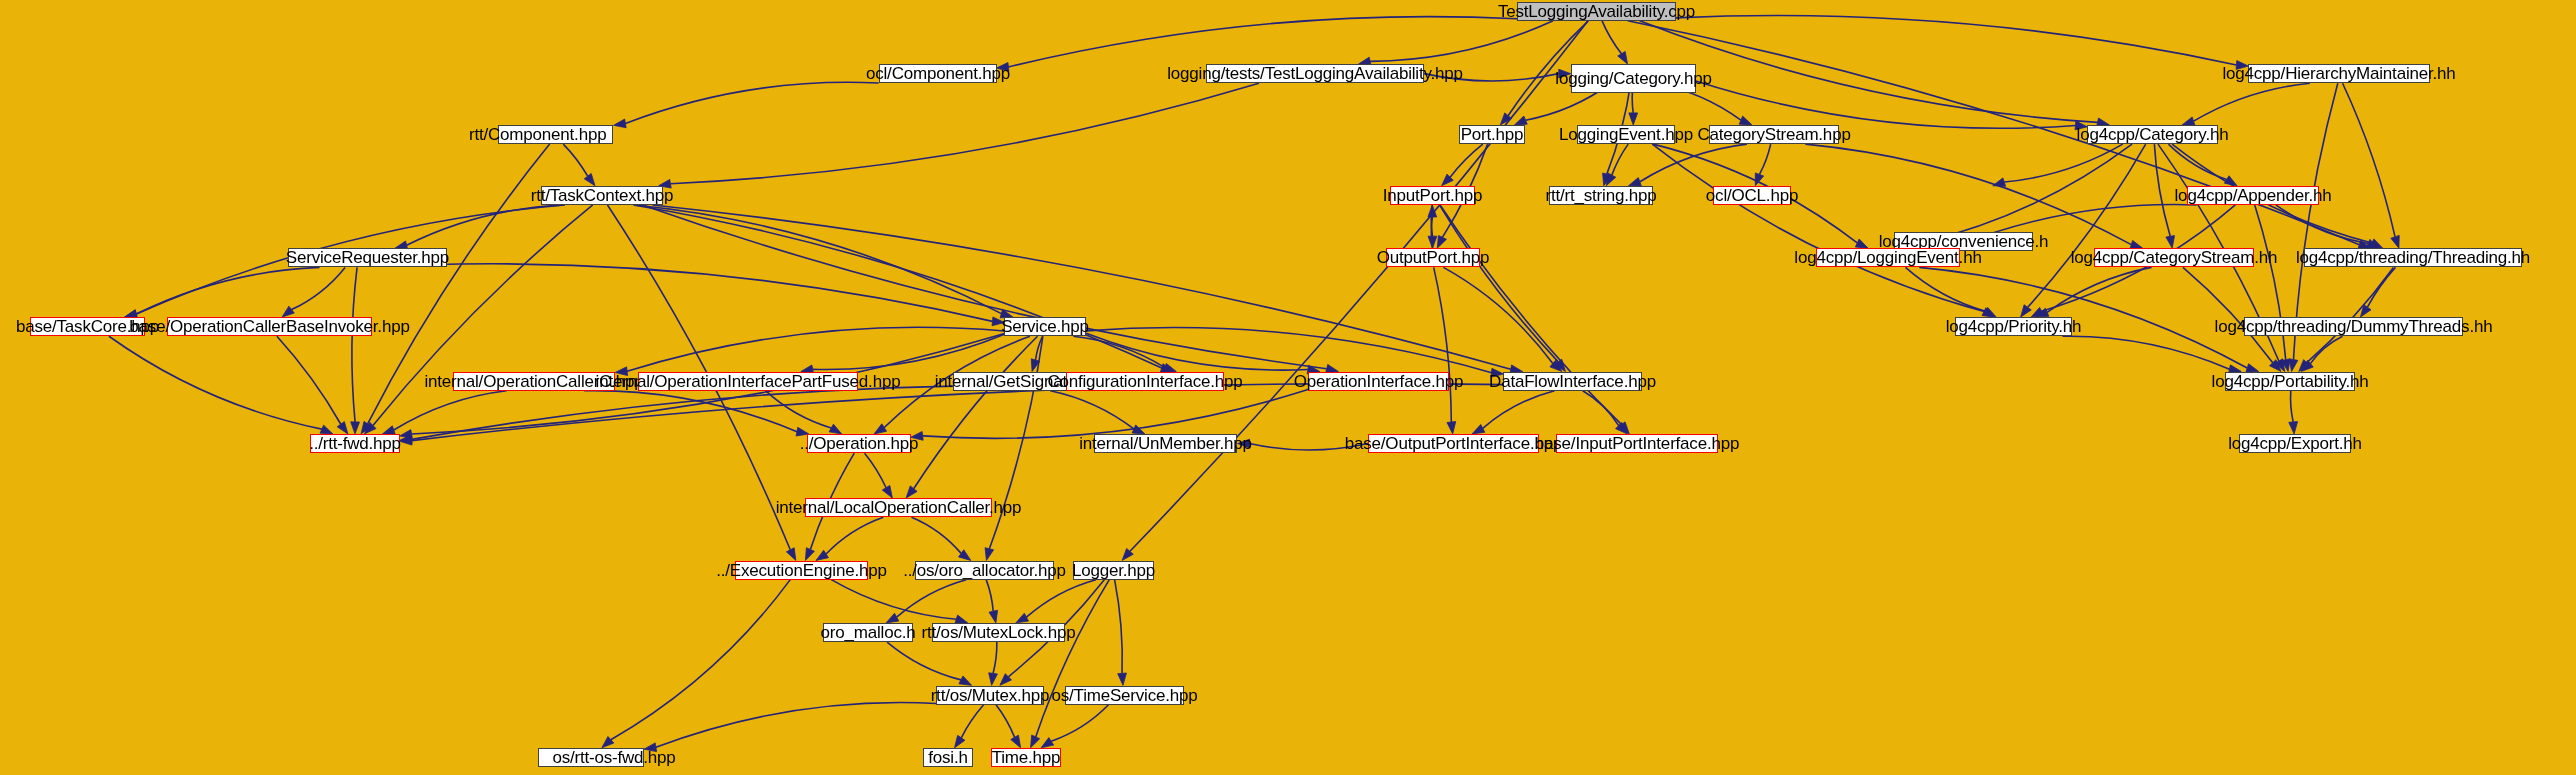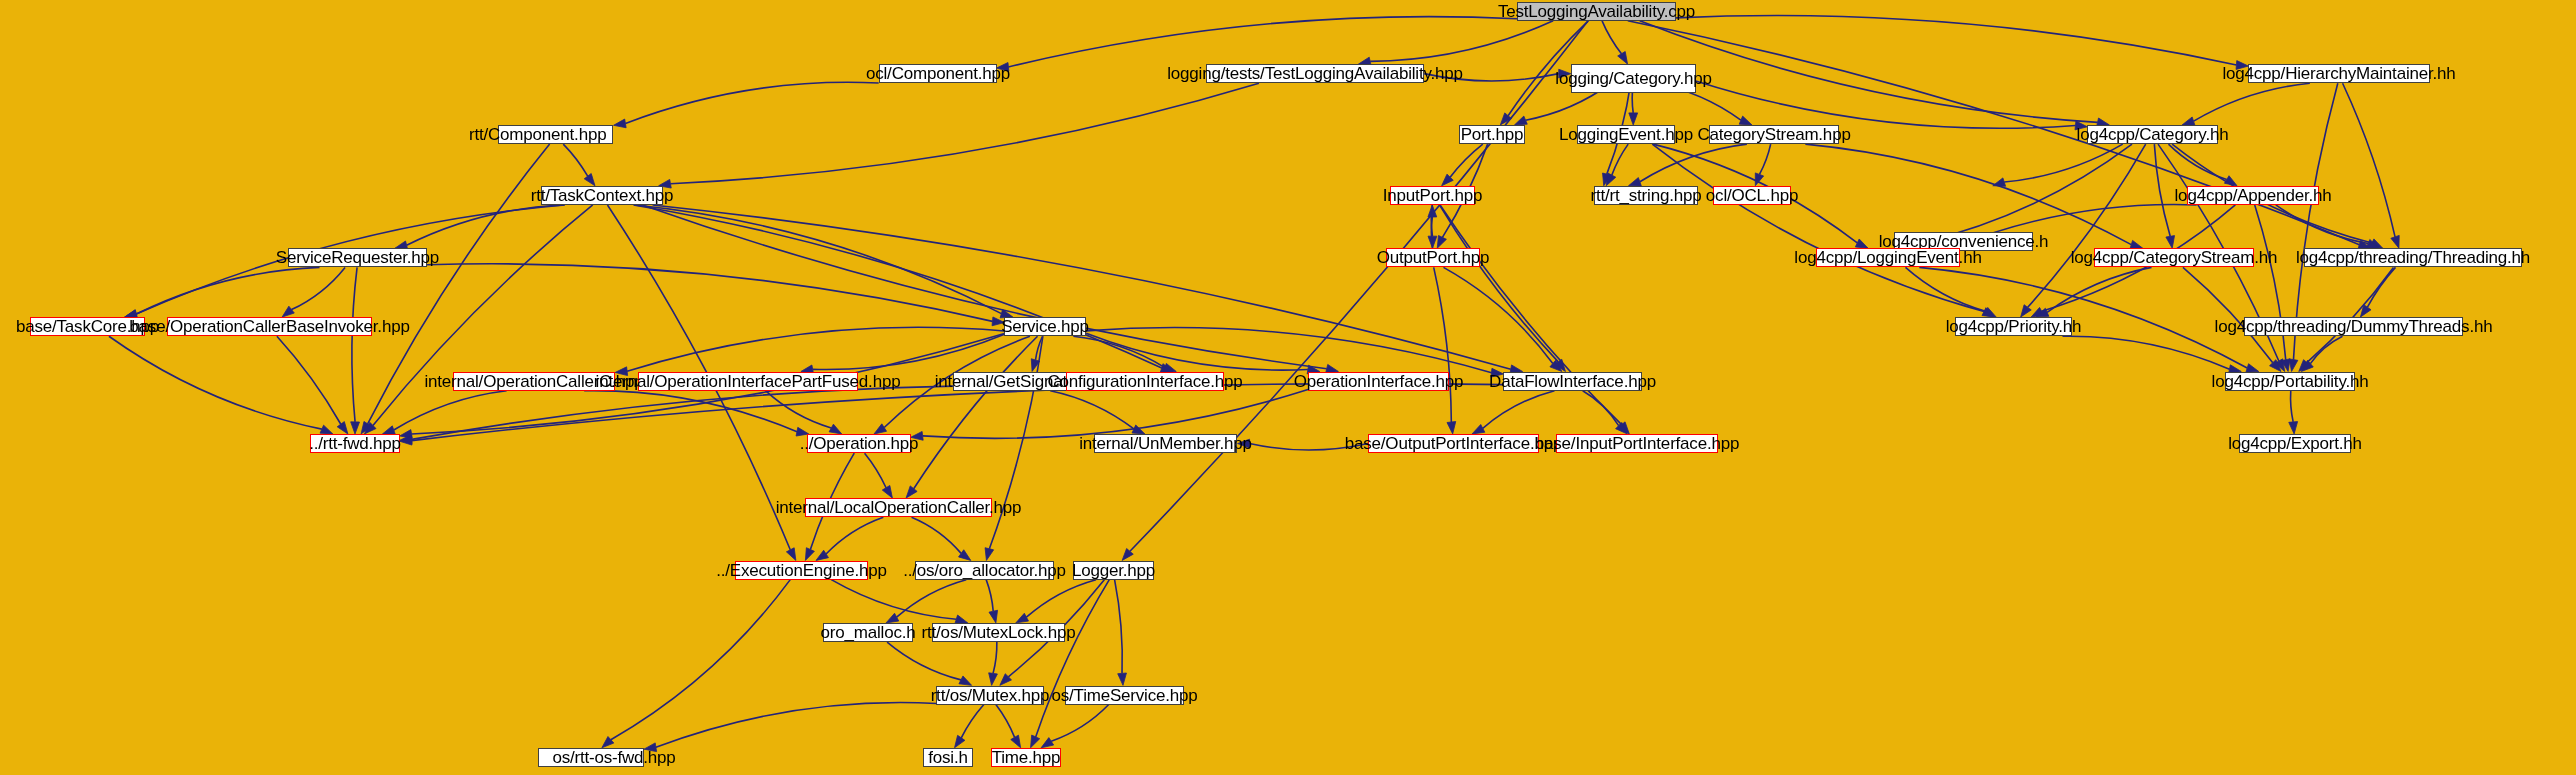--- a/index.html
+++ b/index.html
@@ -520,33 +520,33 @@
       </div>
       <div class="node-box" style="left: 2087px; top: 125px; width: 131px; height: 19px;">
         <span class="node-label">log4cpp/Category.hh</span>
       </div>
       <div class="node-box" style="left: 541px; top: 186px; width: 122px; height: 19px;">
         <span class="node-label">rtt/TaskContext.hpp</span>
       </div>
       <div class="node-box red" style="left: 1390px; top: 186px; width: 85px; height: 19px;">
         <span class="node-label">InputPort.hpp</span>
       </div>
-      <div class="node-box" style="left: 1594px; top: 186px; width: 104px; height: 19px;">
+      <div class="node-box" style="left: 1549px; top: 186px; width: 104px; height: 19px;">
         <span class="node-label">rtt/rt_string.hpp</span>
       </div>
       <div class="node-box red" style="left: 1713px; top: 186px; width: 78px; height: 19px;">
         <span class="node-label">ocl/OCL.hpp</span>
       </div>
       <div class="node-box" style="left: 1894px; top: 186px; width: 139px; height: 19px; margin-top: 46px;">
         <span class="node-label">log4cpp/convenience.h</span>
       </div>
       <div class="node-box red" style="left: 2187px; top: 186px; width: 132px; height: 19px;">
         <span class="node-label">log4cpp/Appender.hh</span>
       </div>
-      <div class="node-box" style="left: 288px; top: 248px; width: 139px; height: 19px;">
+      <div class="node-box" style="left: 288px; top: 248px; width: 159px; height: 19px;">
         <span class="node-label">ServiceRequester.hpp</span>
       </div>
       <div class="node-box red" style="left: 1386px; top: 248px; width: 94px; height: 19px;">
         <span class="node-label">OutputPort.hpp</span>
       </div>
       <div class="node-box red" style="left: 1816px; top: 248px; width: 144px; height: 19px;">
         <span class="node-label">log4cpp/LoggingEvent.hh</span>
       </div>
       <div class="node-box red" style="left: 2094px; top: 248px; width: 160px; height: 19px;">
         <span class="node-label">log4cpp/CategoryStream.hh</span>

